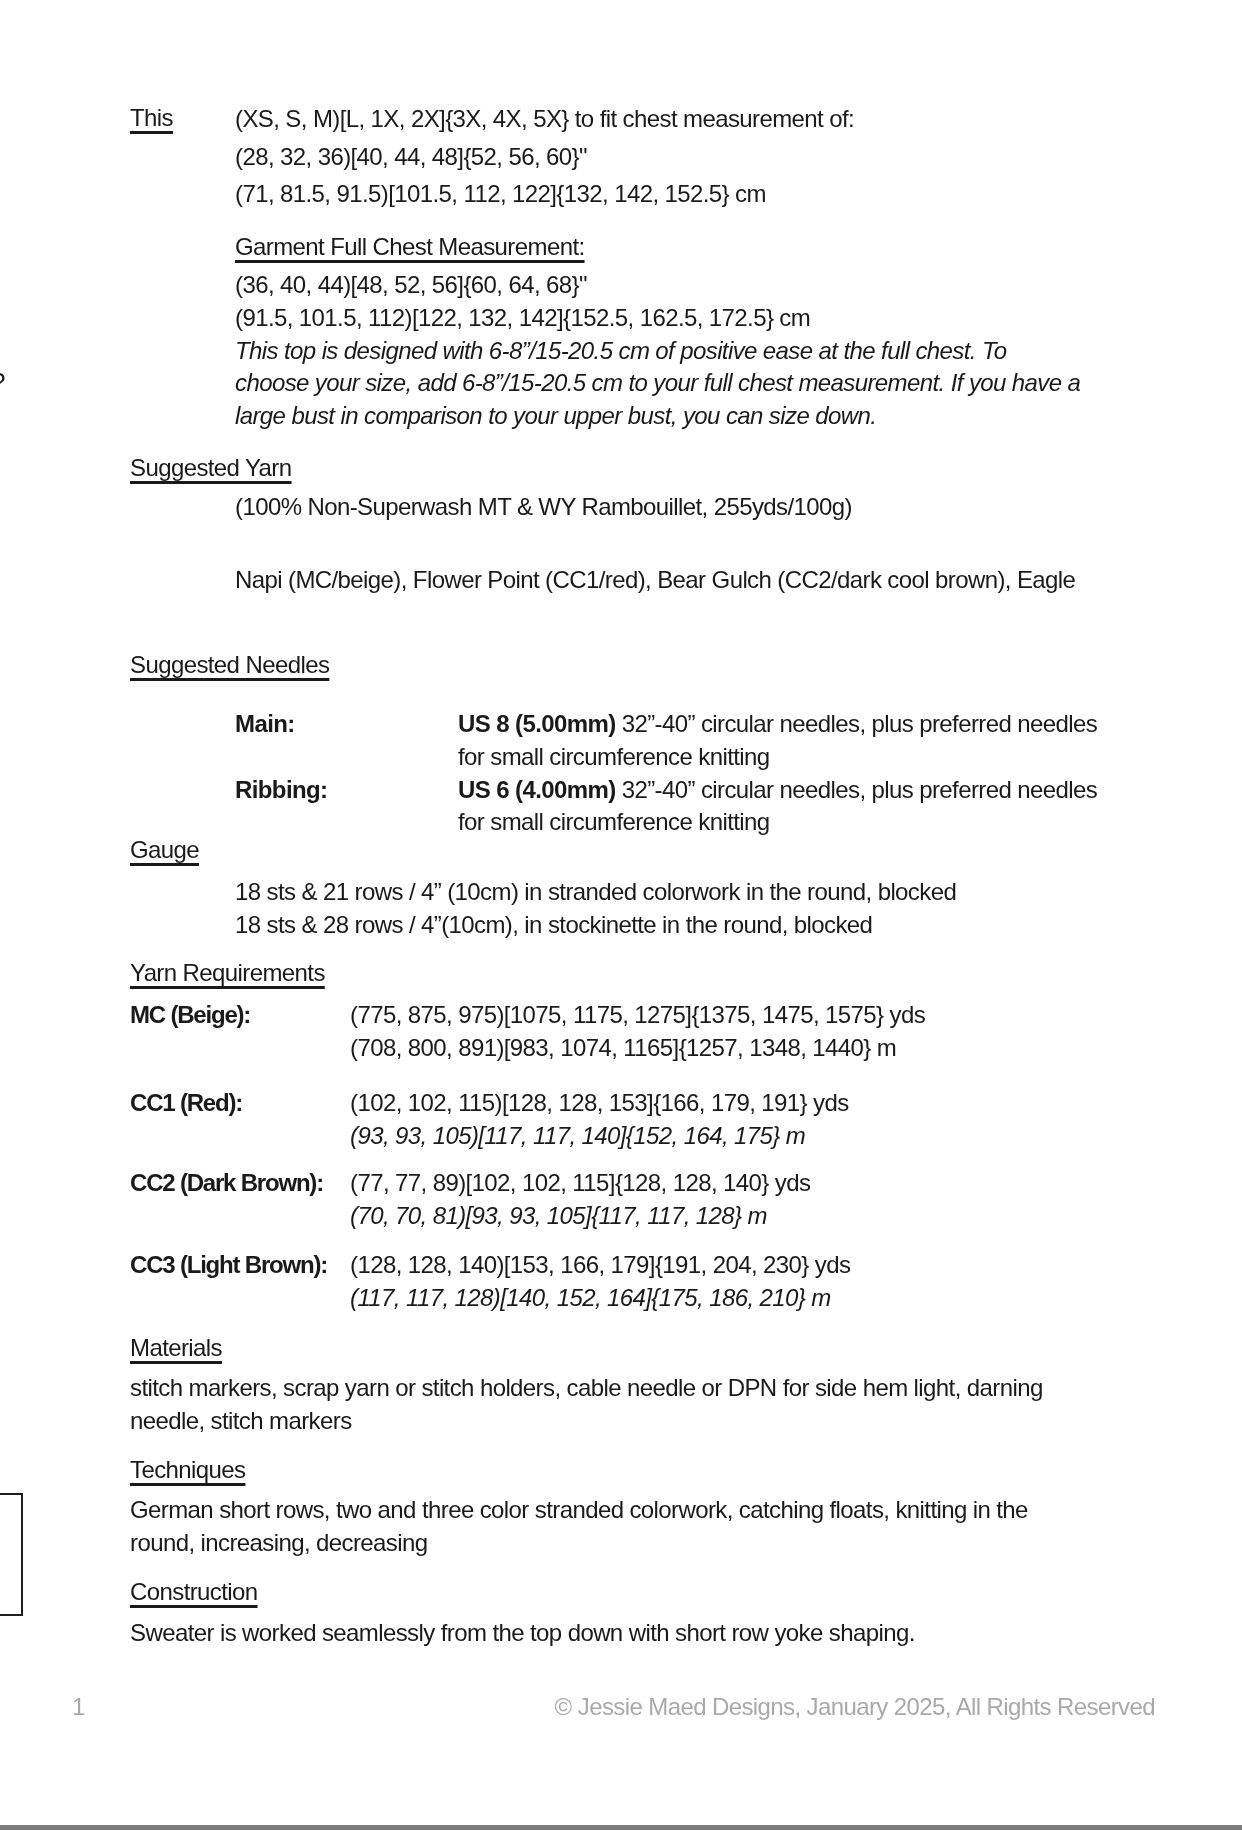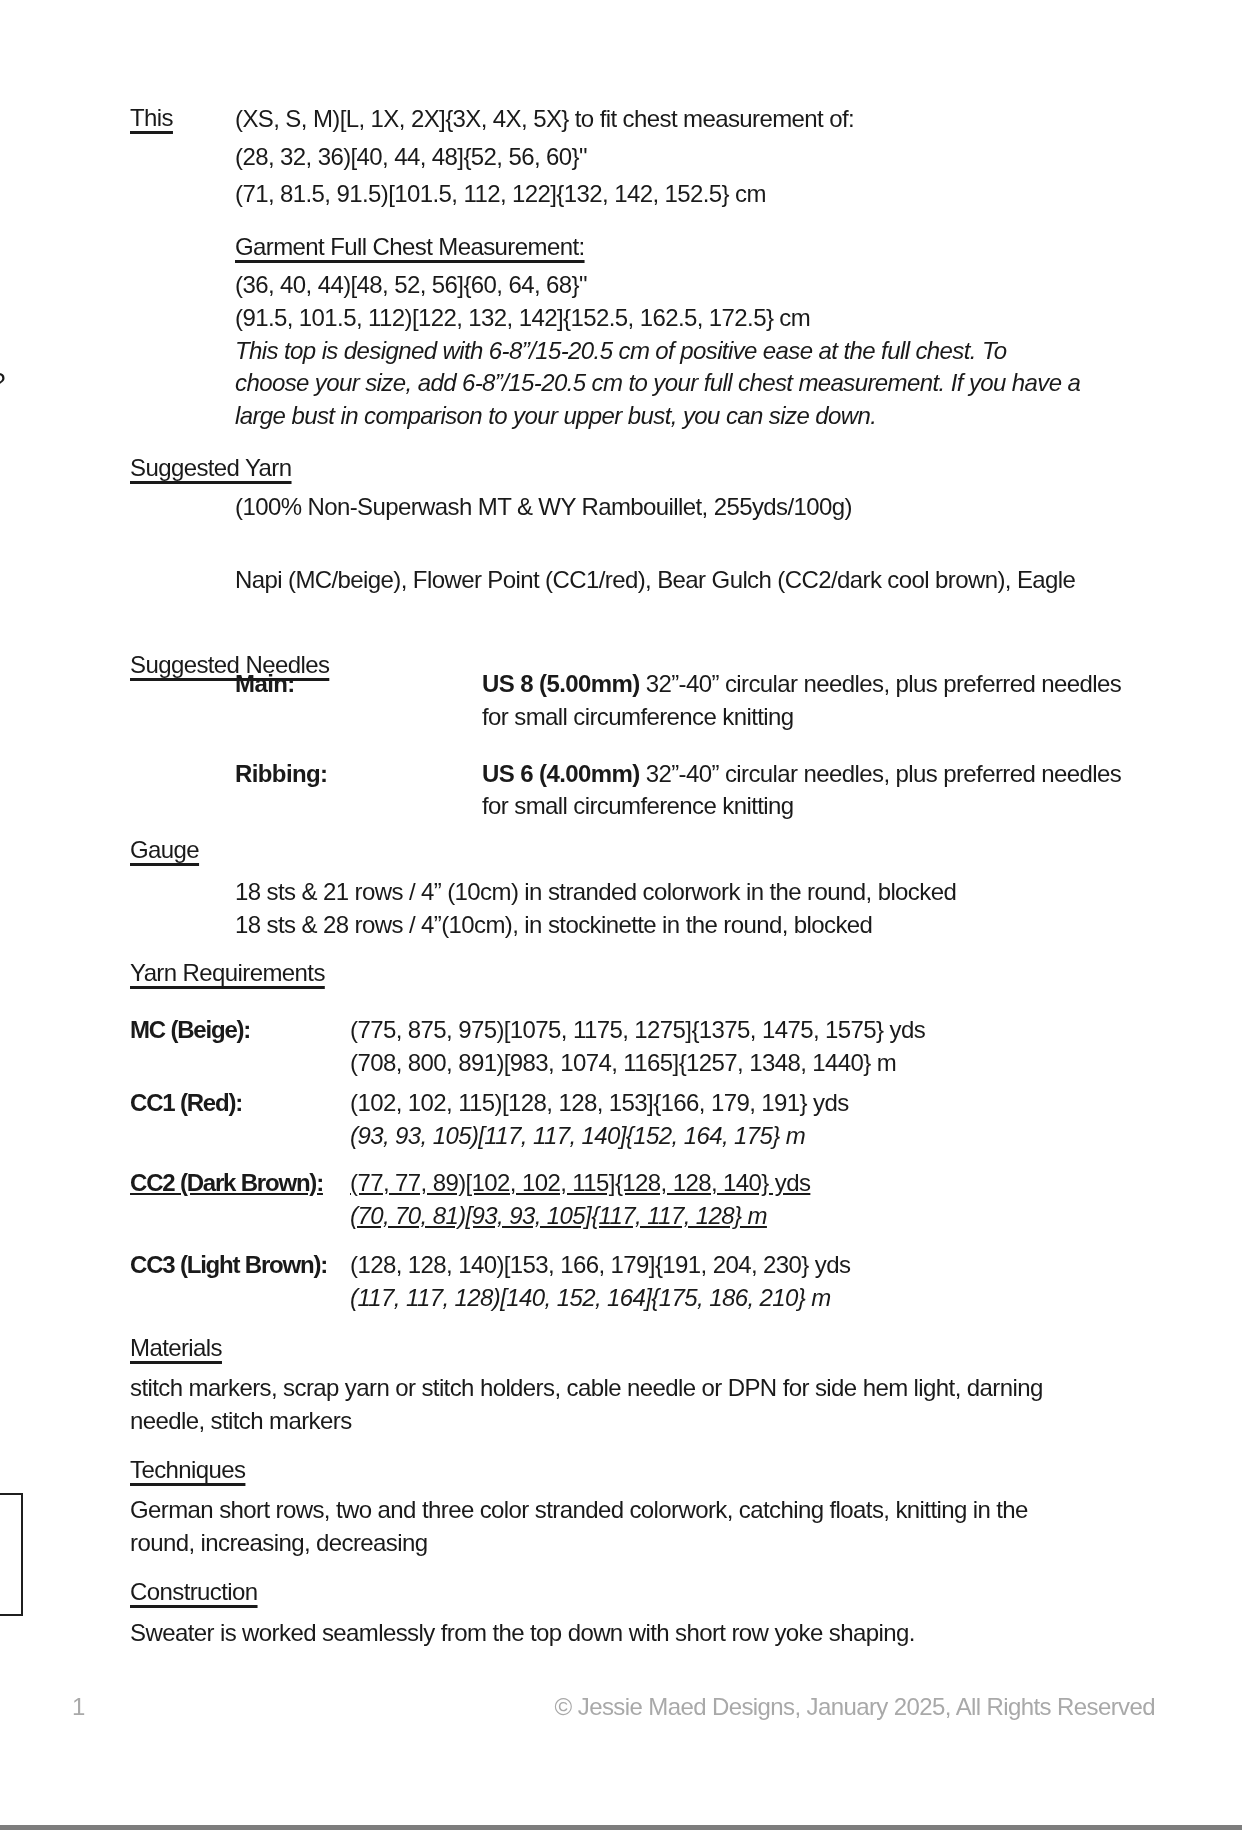--- a/index.html
+++ b/index.html
@@ -79,58 +79,58 @@
 
 <div class="abs h" style="left:130px; top:452px;">Suggested Yarn</div>
 <div class="abs" style="left:235px; top:491px;">
   <div class="line">(100% Non-Superwash MT &amp; WY Rambouillet, 255yds/100g)</div>
 </div>
 <div class="abs" style="left:235px; top:564px;">
   <div class="line">Napi (MC/beige), Flower Point (CC1/red), Bear Gulch (CC2/dark cool brown), Eagle</div>
 </div>
 
 <div class="abs h" style="left:130px; top:649px;">Suggested Needles</div>
-<div class="abs needles-grid" style="left:235px; top:668px;gap:24px;">
+<div class="abs needles-grid" style="left:235px; top:708px;">
   <div class="line b">Main:</div>
   <div>
     <div class="line"><span class="b">US 8 (5.00mm)</span><span> 32”-40” circular needles, plus preferred needles</span></div>
     <div class="line">for small circumference knitting</div>
   </div>
   <div class="line b">Ribbing:</div>
   <div>
     <div class="line"><span class="b">US 6 (4.00mm)</span><span> 32”-40” circular needles, plus preferred needles</span></div>
     <div class="line">for small circumference knitting</div>
   </div>
 </div>
 
 <div class="abs h" style="left:130px; top:834px;">Gauge</div>
 <div class="abs" style="left:235px; top:876px;">
   <div class="line">18 sts &amp; 21 rows / 4” (10cm) in stranded colorwork in the round, blocked</div>
   <div class="line">18 sts &amp; 28 rows / 4”(10cm), in stockinette in the round, blocked</div>
 </div>
 
 <div class="abs h" style="left:130px; top:957px;">Yarn Requirements</div>
 
-<div class="abs yarn-grid" style="left:130px; top:999px;margin-top:15px;">
+<div class="abs yarn-grid" style="left:130px; top:999px;">
   <div class="line b yl">MC (Beige):</div>
   <div>
     <div class="line">(775, 875, 975)[1075, 1175, 1275]{1375, 1475, 1575} yds</div>
     <div class="line">(708, 800, 891)[983, 1074, 1165]{1257, 1348, 1440} m</div>
   </div>
 </div>
 
 <div class="abs yarn-grid" style="left:130px; top:1087px;">
   <div class="line b yl">CC1 (Red):</div>
   <div>
     <div class="line">(102, 102, 115)[128, 128, 153]{166, 179, 191} yds</div>
     <div class="line i">(93, 93, 105)[117, 117, 140]{152, 164, 175} m</div>
   </div>
 </div>
 
-<div class="abs yarn-grid" style="left:130px; top:1167px;text-decoration:underline;">
+<div class="abs yarn-grid" style="left:130px; top:1167px;">
   <div class="line b yl">CC2 (Dark Brown):</div>
   <div>
     <div class="line">(77, 77, 89)[102, 102, 115]{128, 128, 140} yds</div>
     <div class="line i">(70, 70, 81)[93, 93, 105]{117, 117, 128} m</div>
   </div>
 </div>
 
 <div class="abs yarn-grid" style="left:130px; top:1249px;">
   <div class="line b yl">CC3 (Light Brown):</div>
   <div>

